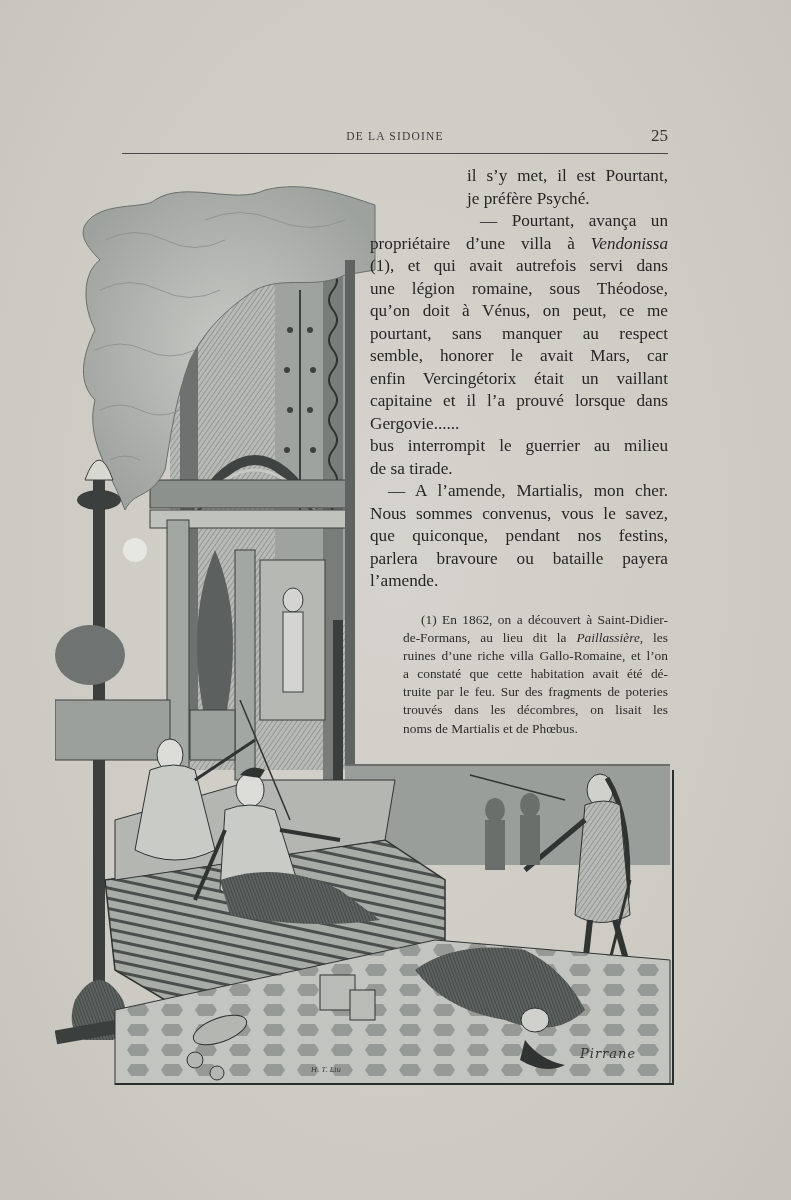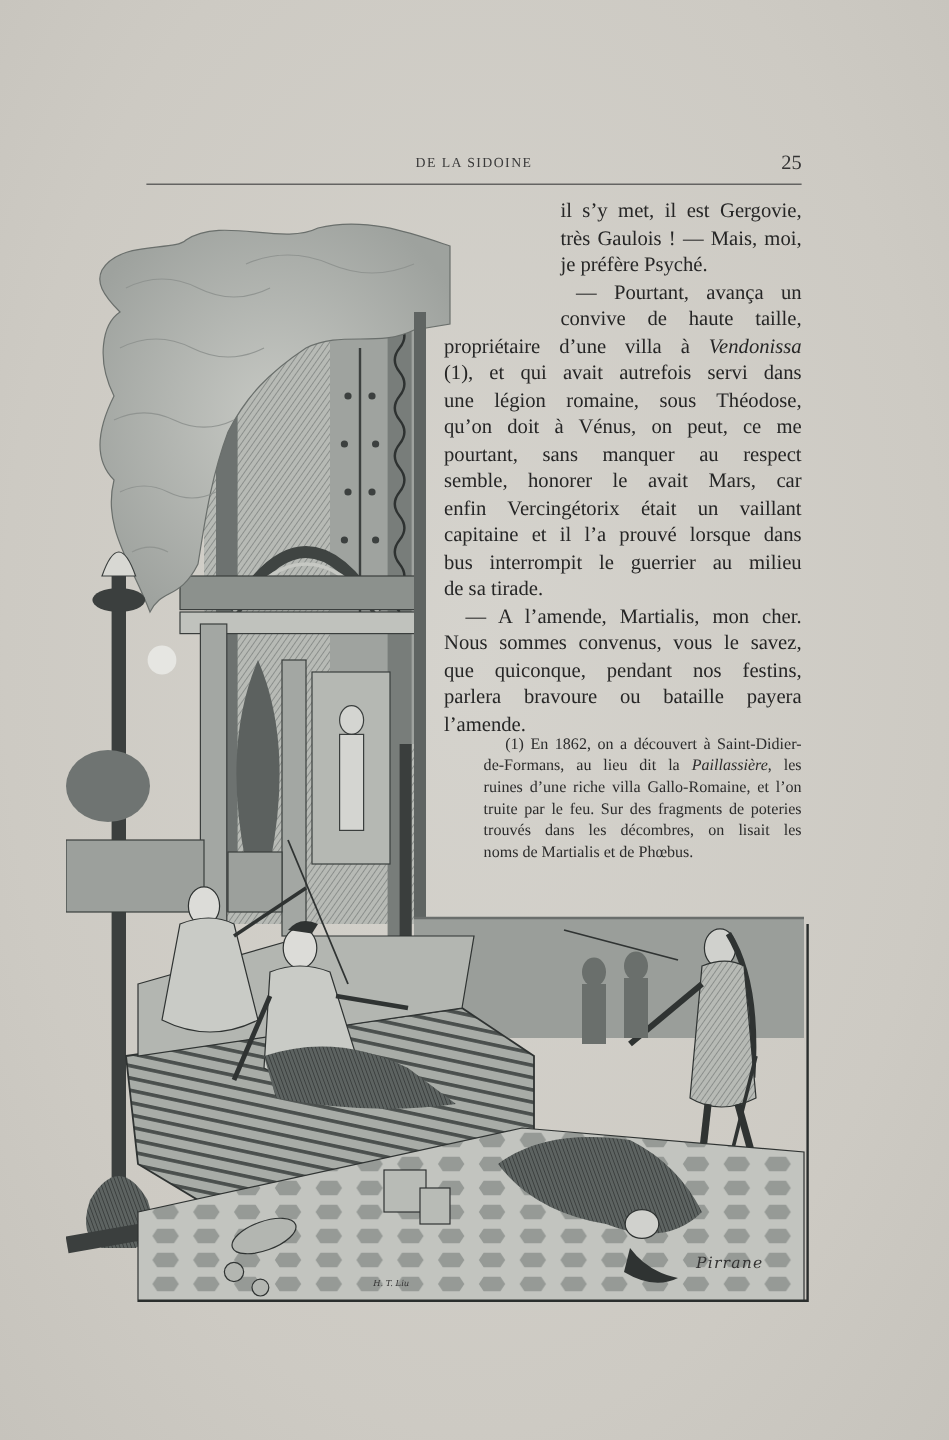--- a/index.html
+++ b/index.html
@@ -216,44 +216,44 @@
       <ellipse cx="165" cy="850" rx="28" ry="12" fill="#b3b6b1" stroke="#2f3332" transform="rotate(-20 165 850)"></ellipse>
 
       <line x1="60" y1="904" x2="618" y2="904" stroke="#2a2e2d" stroke-width="2"></line>
     </svg>
   </div>
 
   <div class="signature sig-artist">Pirrane</div>
   <div class="signature sig-engraver">H. T. Liu</div>
 
   <div class="text-col">
-    <span class="line indent-a">il s’y met, il est Gergovie,</span>
-    <span class="line indent-a">très Gaulois ! — Mais, moi,</span>
+    <span class="line indent-a">il s’y met, il est Pourtant,</span>
     <span class="line indent-a left">je préfère Psyché.</span>
     <span class="line indent-b">— Pourtant, avança un</span>
-    <span class="line indent-c">convive de haute taille,</span>
     <span class="line"><span>propriétaire d’une villa à </span><span class="italic">Vendonissa</span></span>
     <span class="line">(1), et qui avait autrefois servi dans</span>
     <span class="line">une légion romaine, sous Théodose,</span>
     <span class="line">qu’on doit à Vénus, on peut, ce me</span>
     <span class="line">pourtant, sans manquer au respect</span>
     <span class="line">semble, honorer le avait Mars, car</span>
     <span class="line">enfin Vercingétorix était un vaillant</span>
     <span class="line">capitaine et il l’a prouvé lorsque dans</span>
+    <span class="line left">Gergovie......</span>
     <span class="line">bus interrompit le guerrier au milieu</span>
     <span class="line left">de sa tirade.</span>
     <span class="line first-para">— A l’amende, Martialis, mon cher.</span>
     <span class="line">Nous sommes convenus, vous le savez,</span>
     <span class="line">que quiconque, pendant nos festins,</span>
     <span class="line">parlera bravoure ou bataille payera</span>
     <span class="line left">l’amende.</span>
   </div>
 
   <div class="footnote">
     <span class="line first-para">(1) En 1862, on a découvert à Saint-Didier-</span>
     <span class="line"><span>de-Formans, au lieu dit la </span><span class="italic">Paillassière</span><span>, les</span></span>
     <span class="line">ruines d’une riche villa Gallo-Romaine, et l’on</span>
+    <span class="line">a constaté que cette habitation avait été dé-</span>
     <span class="line">truite par le feu. Sur des fragments de poteries</span>
     <span class="line">trouvés dans les décombres, on lisait les</span>
     <span class="line left">noms de Martialis et de Phœbus.</span>
   </div>
 
 </div>
 
 </body></html>

